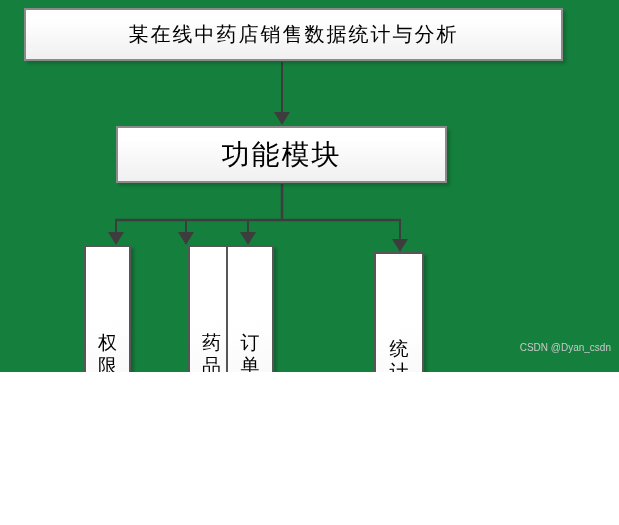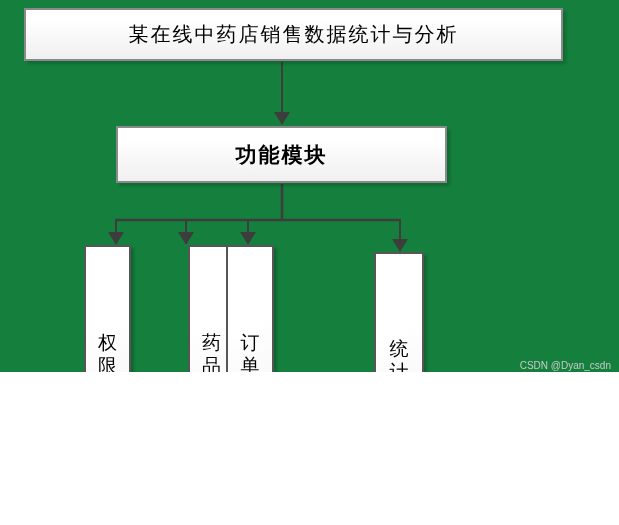--- a/index.html
+++ b/index.html
@@ -43,23 +43,22 @@
     letter-spacing: 2px;
   }
   .root-box {
     left: 116px;
     top: 126px;
     width: 331px;
     height: 57px;
     border: 2px solid #8a8a8a;
     background: linear-gradient(to bottom, #ffffff 20%, #f0f0f0 100%);
     box-shadow: 3px 3px 3px rgba(0,0,0,0.18);
-    font-size: 21px;
+    font-size: 28px;
     letter-spacing: 2px;
-    font-weight: bold;
   }
   .vbox {
     border: 2px solid #565656;
     background: linear-gradient(160deg, #ffffff 30%, #ececec 100%);
     box-shadow: 3px 3px 3px rgba(0,0,0,0.22);
   }
   .vbox .vtext {
     display: block;
     width: 22px;
     word-break: break-all;
@@ -68,21 +67,21 @@
     line-height: 23px;
   }
   .vbox1 { left: 84px;  top: 245px; width: 47px; height: 264px; }
   .vbox2 { left: 172px; top: 245px; width: 47px; height: 264px; margin-left: 16px; }
   .vbox3 { left: 226px; top: 245px; width: 48px; height: 264px; }
   .vbox4 { left: 293px; top: 246px; width: 48px; height: 263px; }
   .vbox5 { left: 374px; top: 252px; width: 50px; height: 262px; }
   .watermark {
     position: absolute;
     right: 8px;
-    bottom: 1px;
+    bottom: 19px;
     font-family: "Liberation Sans", "DejaVu Sans", sans-serif;
     font-size: 10px;
     color: #c9c9c9;
   }
 </style>
 </head>
 <body>
 
 <div class="canvas">
 

